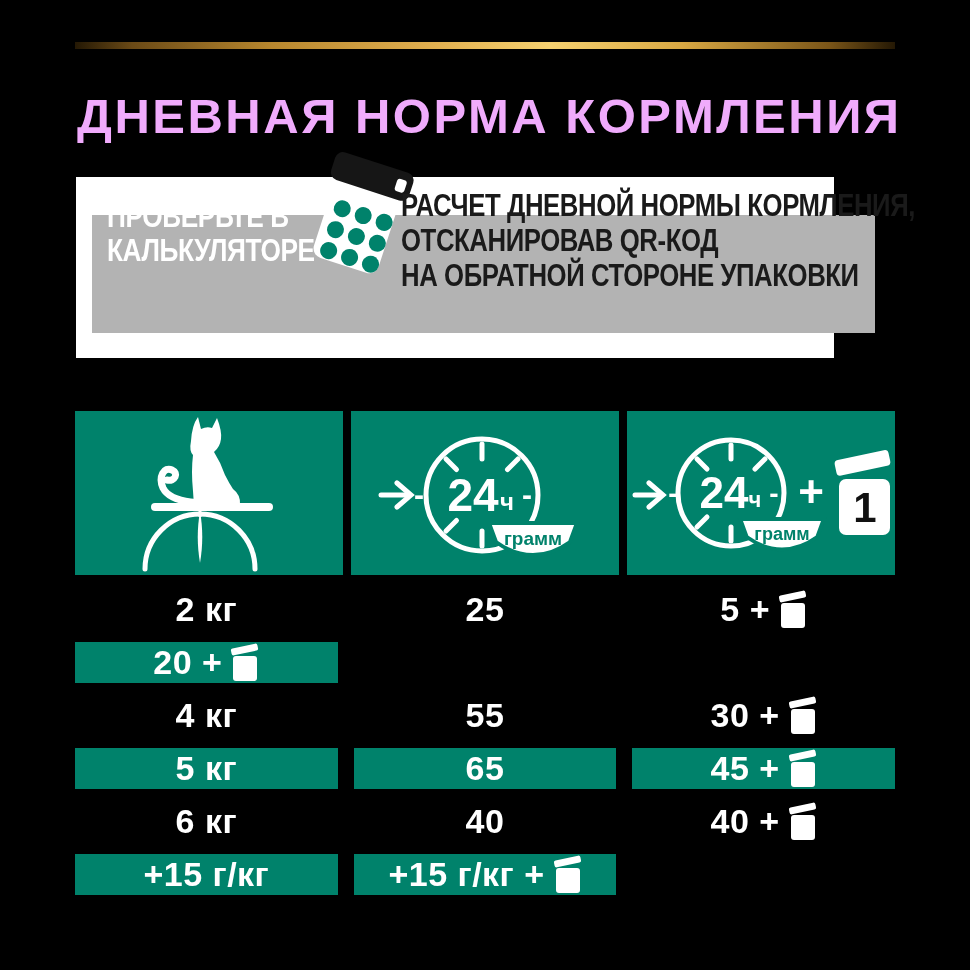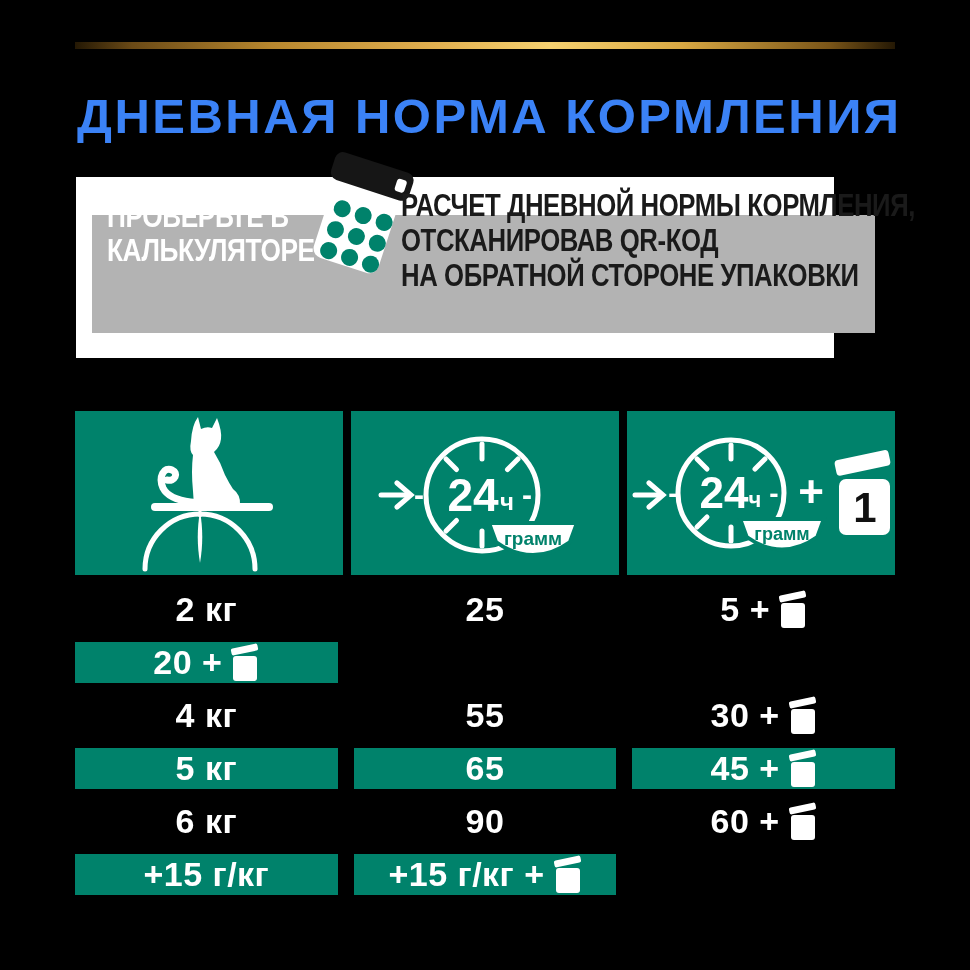--- a/index.html
+++ b/index.html
@@ -5,21 +5,21 @@
   html,body{margin:0;padding:0;background:#000;}
   .stage{position:relative;width:970px;height:970px;background:#000;overflow:hidden;
          font-family:"Liberation Sans","DejaVu Sans",sans-serif;}
 
   
   .gold-line{position:absolute;left:75px;top:42px;width:820px;height:7px;
     background:linear-gradient(90deg,#241804 0%,#6b4a16 7%,#b8872e 24%,#e2b050 44%,
                #f6d170 58%,#d9a843 74%,#7a5518 92%,#241804 100%);}
 
   
-  .page-title{position:absolute;left:77px;top:88px;width:860px;color:#3b82f6;
+  .page-title{position:absolute;left:77px;top:88px;width:860px;color:#f0abfc;
     font-size:49px;font-weight:700;letter-spacing:2.5px;white-space:nowrap;}
 
   
   .banner{position:absolute;left:76px;top:177px;width:758px;height:181px;background:#fff;}
   .banner-gray{position:absolute;left:16px;top:38px;width:783px;height:118px;background:#b3b3b3;}
   .banner-left-text{position:absolute;left:31px;top:22px;color:#fff;font-weight:700;
     font-size:32px;line-height:34px;transform:scaleX(0.82);transform-origin:left top;
     letter-spacing:-0.5px;white-space:nowrap;}
   .banner-right-text{position:absolute;left:325px;top:11px;color:#1a1a1a;font-weight:700;
     font-size:31px;line-height:35px;transform:scaleX(0.83);transform-origin:left top;
@@ -227,24 +227,24 @@
               <span class="pouch-body"></span>
             </span>
           </div>
       </div>
 
       <div class="trow">
         <div class="tcell">
             <span>6 кг</span>
           </div>
         <div class="tcell">
-            <span>90</span>
-          </div>
-        <div class="tcell">
-            <span>60 +</span>
+            <span>40</span>
+          </div>
+        <div class="tcell">
+            <span>40 +</span>
           <span class="pouch">
               <span class="pouch-lid"></span>
               <span class="pouch-body"></span>
             </span>
           </div>
       </div>
 
       <div class="trow hl">
         <div class="tcell">
             <span>+15 г/кг</span>

